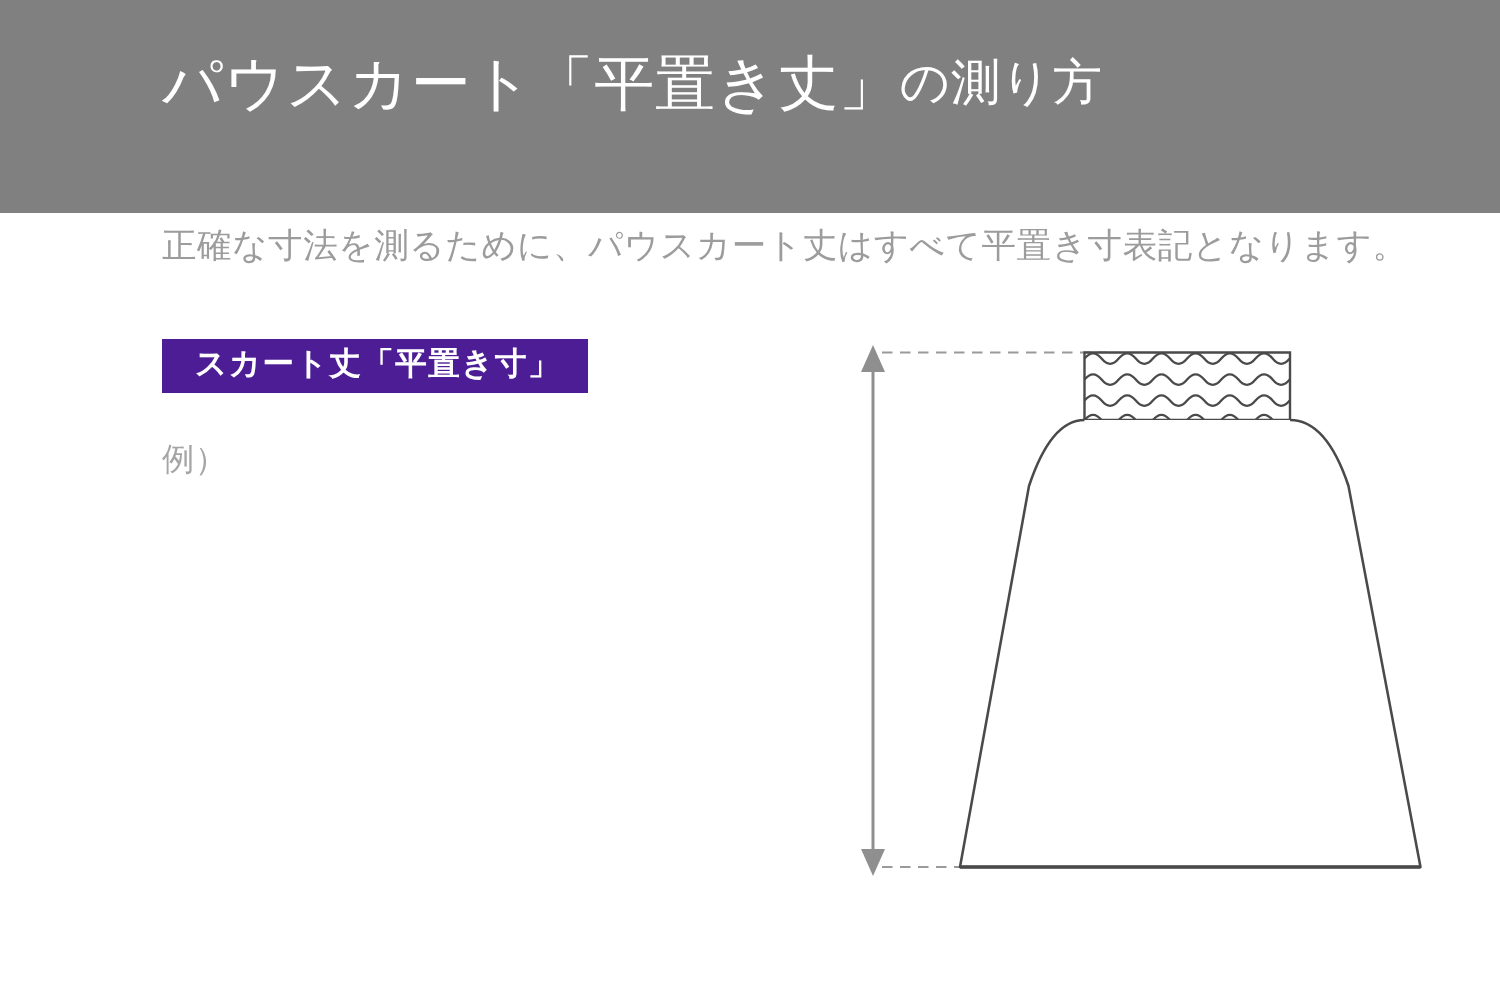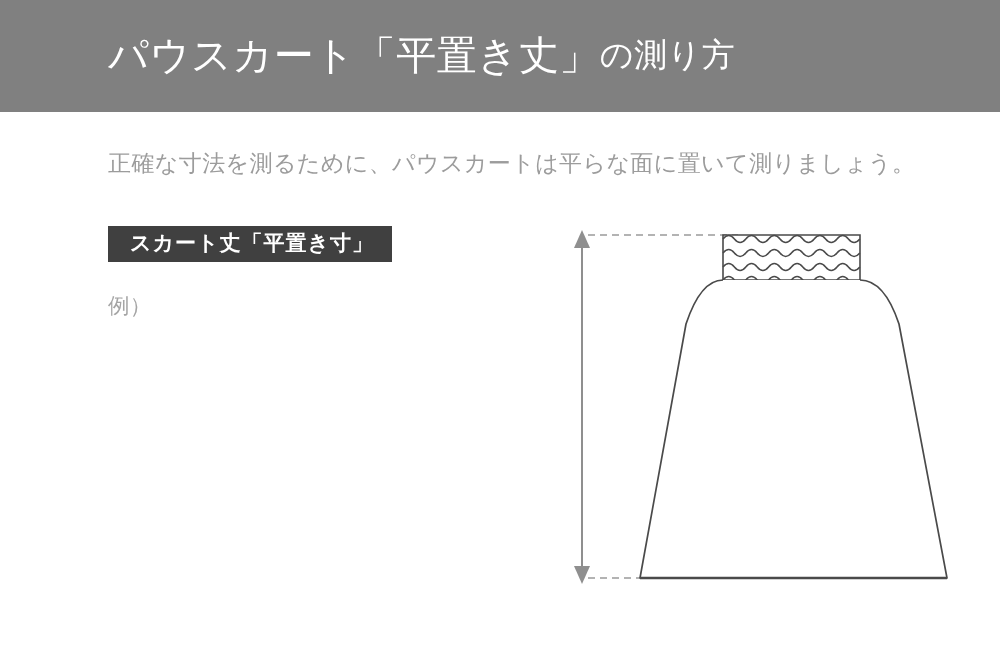--- a/index.html
+++ b/index.html
@@ -14,21 +14,21 @@
     overflow: hidden;
     position: relative;
   }
 
   
   .header-band {
     position: absolute;
     left: 0;
     top: 0;
     width: 1000px;
-    height: 112px;
+    height: 142px;
     background: #808080;
     box-sizing: border-box;
   }
   .header-title {
     position: absolute;
     left: 108px;
     top: 0;
     height: 110px;
     display: flex;
     align-items: center;
@@ -61,21 +61,21 @@
   
   .left-col {
     position: absolute;
     left: 108px;
     top: 226px;
     width: 420px;
   }
 
   .section-band {
     display: inline-block;
-    background: #404040;
+    background: #4c1d95;
     color: #ffffff;
     font-size: 21px;
     font-weight: 700;
     padding: 5px 18px 7px 22px;
     letter-spacing: 1px;
     line-height: 1.15;
     white-space: nowrap;
   }
 
   .para {
@@ -124,21 +124,21 @@
 </head>
 <body>
 
 <div class="header-band">
   <div class="header-title">
     <span class="ttl-main">パウスカート「平置き丈」</span>
       <span class="ttl-tail">の測り方</span>
   </div>
 </div>
 
-<div class="lead">正確な寸法を測るために、パウスカートは平らな面に置いて測りましょう。</div>
+<div class="lead">正確な寸法を測るために、パウスカート丈はすべて平置き寸表記となります。</div>
 
 <div class="left-col">
 
   <div class="section-band">スカート丈「平置き寸」</div>
 
 
 
   <div class="example">
     <span class="ex-mark">例）</span>
   </div>

